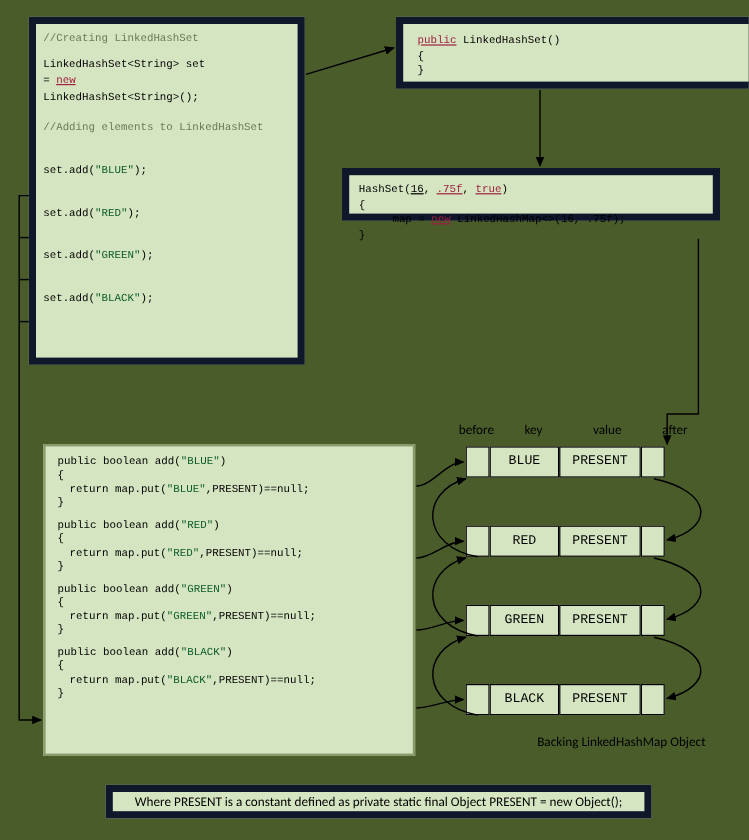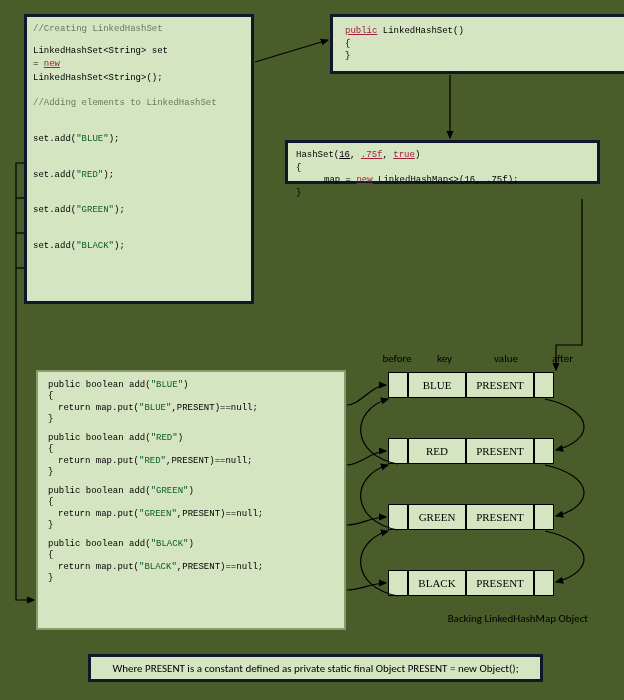--- a/index.html
+++ b/index.html
@@ -1,17 +1,17 @@
 <!DOCTYPE html>
 <html><head>
 <meta charset="utf-8">
 <style>
   * { box-sizing: border-box; margin: 0; padding: 0; }
   body { background: #4a5c2a; width: 624px; height: 700px; font-family: "Courier New", monospace; font-size: 9px; position: relative; }
-  .box { position: absolute; background: #d6e5c1; border: 3px solid #0f172a; padding: 6px; }
+  .box { position: absolute; background: #d6e5c1; border: 6px solid #0f172a; padding: 6px; }
   .gray-text { color: #6a7a5a; }
   .kw-red { color: #a02040; text-decoration: underline; }
   .kw-under { text-decoration: underline; color: #000; }
   .str { color: #0a5a2a; }
   .normal { color: #000; }
   
   
   #b1 { left: 24px; top: 14px; width: 230px; height: 290px; line-height: 1.4; }
   #b1 .line { margin-bottom: 1px; }
   .gap { height: 22px; }
@@ -21,21 +21,21 @@
   
   
   #b3 { left: 285px; top: 140px; width: 315px; height: 44px; line-height: 1.4; padding: 6px 8px; }
   
   
   #b4 { left: 36px; top: 370px; width: 310px; height: 260px; border: 2px solid #8a9a6a; line-height: 1.25; padding: 8px 10px; }
   #b4 .blk { margin-bottom: 8px; }
   .hdr { position: absolute; left: 377px; top: 352px; color: #000; font-family: Calibri, sans-serif; font-size: 11px; }
   .hdr span { display: inline-block; text-align: center; }
   .row { position: absolute; display: flex; }
-  .cell { background: #d6e5c1; border: 1px solid #000; height: 26px; display: flex; align-items: center; justify-content: center; font-family: Liberation Serif, serif; font-size: 11px; color: #000; }
+  .cell { background: #d6e5c1; border: 1px solid #000; height: 26px; display: flex; align-items: center; justify-content: center; font-family: Liberation Mono, monospace; font-size: 11px; color: #000; }
   .c1 { width: 20px; }
   .c2 { width: 58px; }
   .c3 { width: 68px; }
   .c4 { width: 20px; }
   
   .caption { position: absolute; color: #000; font-family: Calibri, sans-serif; font-size: 11px; text-align: right; }
   #cap1 { left: 388px; top: 612px; width: 200px; }
   
   #footer { left: 88px; top: 654px; width: 455px; height: 28px; display: flex; align-items: center; justify-content: center; font-family: Calibri, sans-serif; font-size: 11px; }
   

